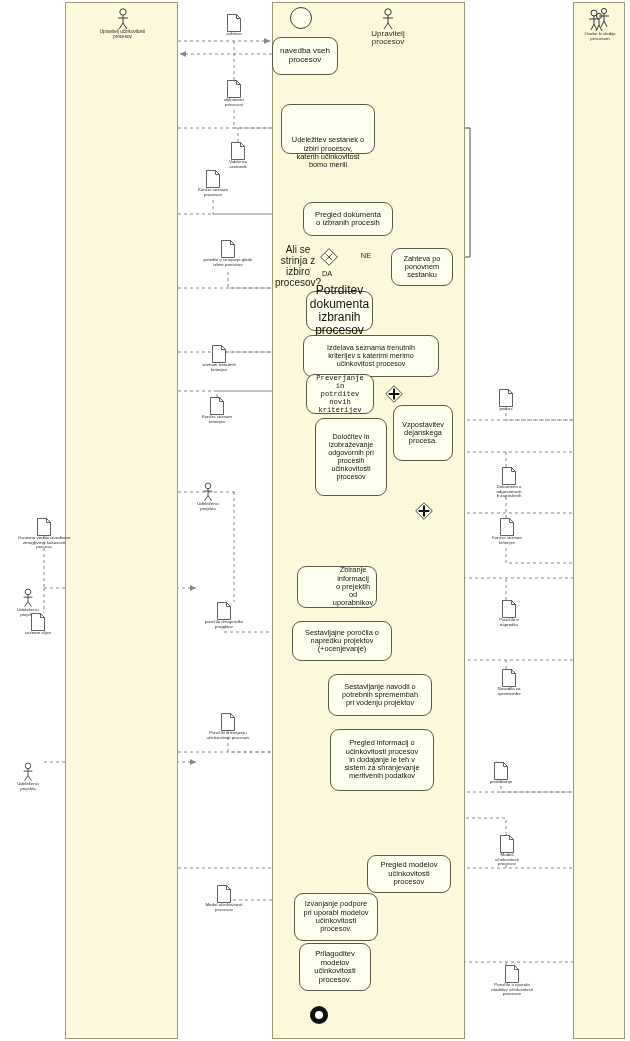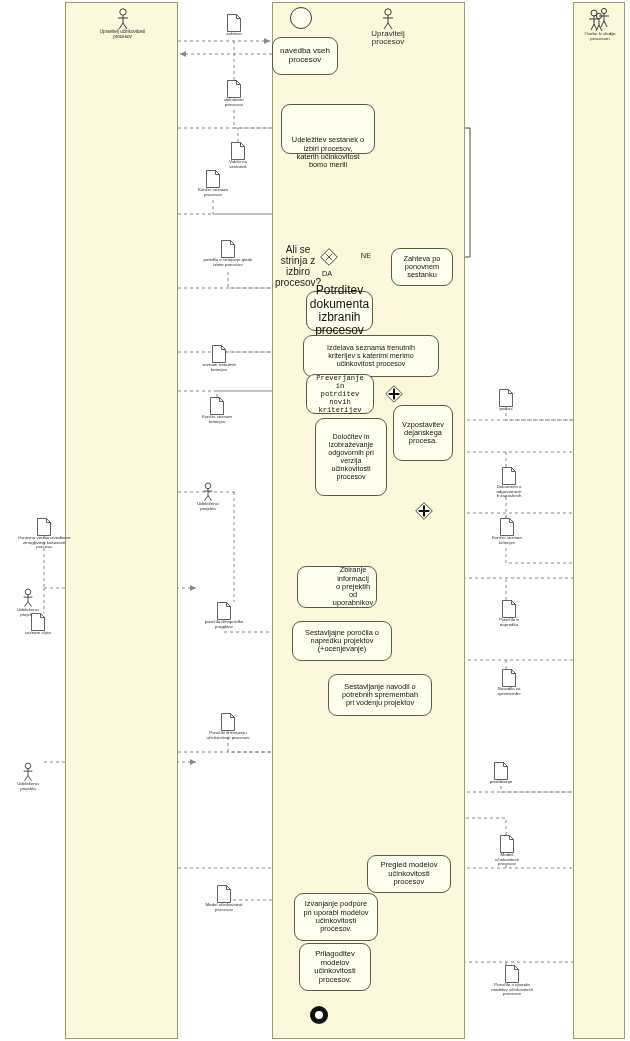--- a/index.html
+++ b/index.html
@@ -374,20 +374,24 @@
   <div class="act" style="left:272px;top:37px;width:66px;height:38px;font-size:8px;">
       <span style="white-space:pre-line;">navedba vseh
 procesov</span>
     </div>
   <div class="act" style="left:281px;top:104px;width:94px;height:50px;font-size:7.4px;">
       <span style="white-space:pre-line;margin-top:48px;">Udeležitev sestanek o
 izbiri procesov,
 katerih učinkovitost
 bomo merili</span>
     </div>
+  <div class="act" style="left:303px;top:202px;width:90px;height:34px;font-size:7.6px;">
+      <span style="white-space:pre-line;">Pregled dokumenta
+o izbranih procesih</span>
+    </div>
   <div class="act" style="left:391px;top:248px;width:62px;height:38px;font-size:7.4px;">
       <span style="white-space:pre-line;">Zahteva po
 ponovnem
 sestanku</span>
     </div>
   <div class="act" style="left:306px;top:291px;width:67px;height:40px;font-size:12px;">
       <span style="white-space:pre-line;">Potrditev
 dokumenta izbranih
 procesov</span>
     </div>
@@ -403,38 +407,45 @@
     </div>
   <div class="act" style="left:393px;top:405px;width:60px;height:56px;font-size:7.4px;">
       <span style="white-space:pre-line;">Vzpostavitev
 dejanskega
 procesa.</span>
     </div>
   <div class="act" style="left:315px;top:418px;width:72px;height:78px;font-size:7.2px;">
       <span style="white-space:pre-line;">Določitev in
 izobraževanje
 odgovornih pri
-verzija
+procesih
 učinkovitosti
 procesov</span>
     </div>
   <div class="act" style="left:297px;top:566px;width:80px;height:42px;font-size:7.4px;">
       <span style="white-space:pre-line;margin-left:32px;">Zbiranje informacij
 o prejektih od
 uporabnikov</span>
     </div>
   <div class="act" style="left:292px;top:621px;width:100px;height:40px;font-size:7.4px;">
       <span style="white-space:pre-line;">Sestavljajne poročila o
 napredku projektov
 (+ocenjevanje)</span>
     </div>
   <div class="act" style="left:328px;top:674px;width:104px;height:42px;font-size:7.4px;">
       <span style="white-space:pre-line;">Sestavljanje navodil o
 potrebnih spremembah
 pri vodenju projektov</span>
+    </div>
+  <div class="act" style="left:330px;top:729px;width:104px;height:62px;font-size:7.4px;">
+      <span style="white-space:pre-line;">Pregled informacij o
+učinkovitosti procesov
+in dodajanje le teh v
+sistem za shranjevanje
+meritvenih podatkov</span>
     </div>
   <div class="act" style="left:367px;top:855px;width:84px;height:38px;font-size:7.6px;">
       <span style="white-space:pre-line;">Pregled modelov
 učinkovitosti
 procesov</span>
     </div>
   <div class="act" style="left:294px;top:893px;width:84px;height:48px;font-size:7.4px;">
       <span style="white-space:pre-line;">Izvanjanje podpore
 pri uporabi modelov
 učinkovitosti

